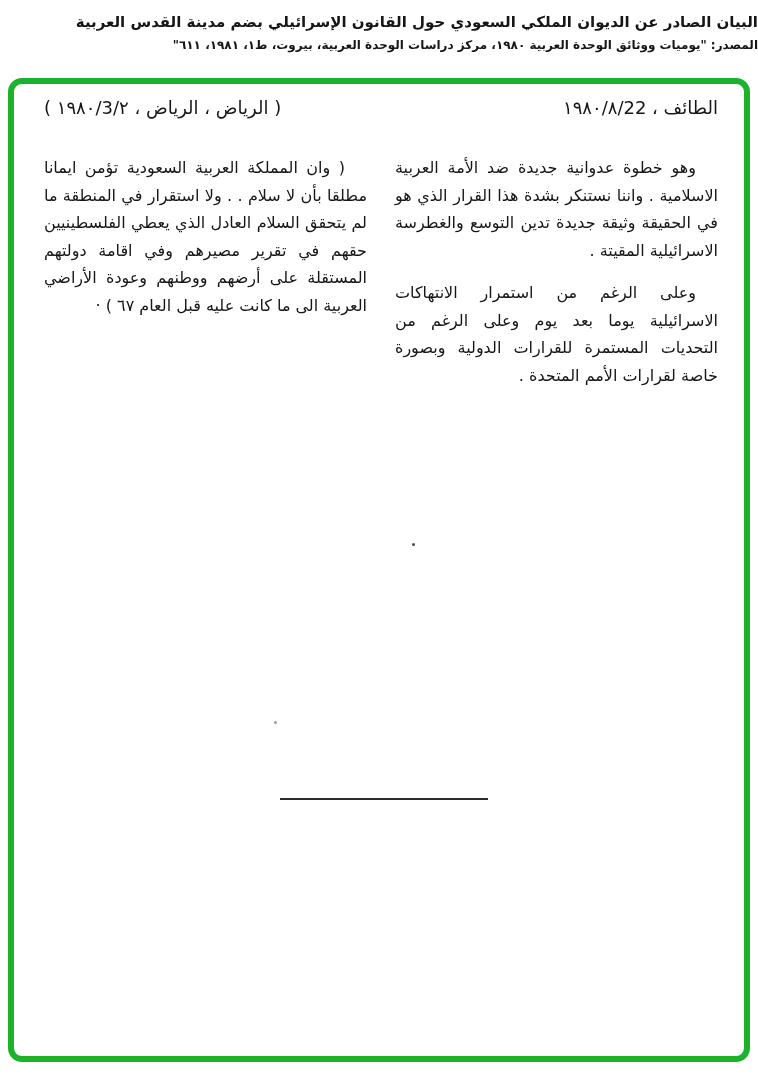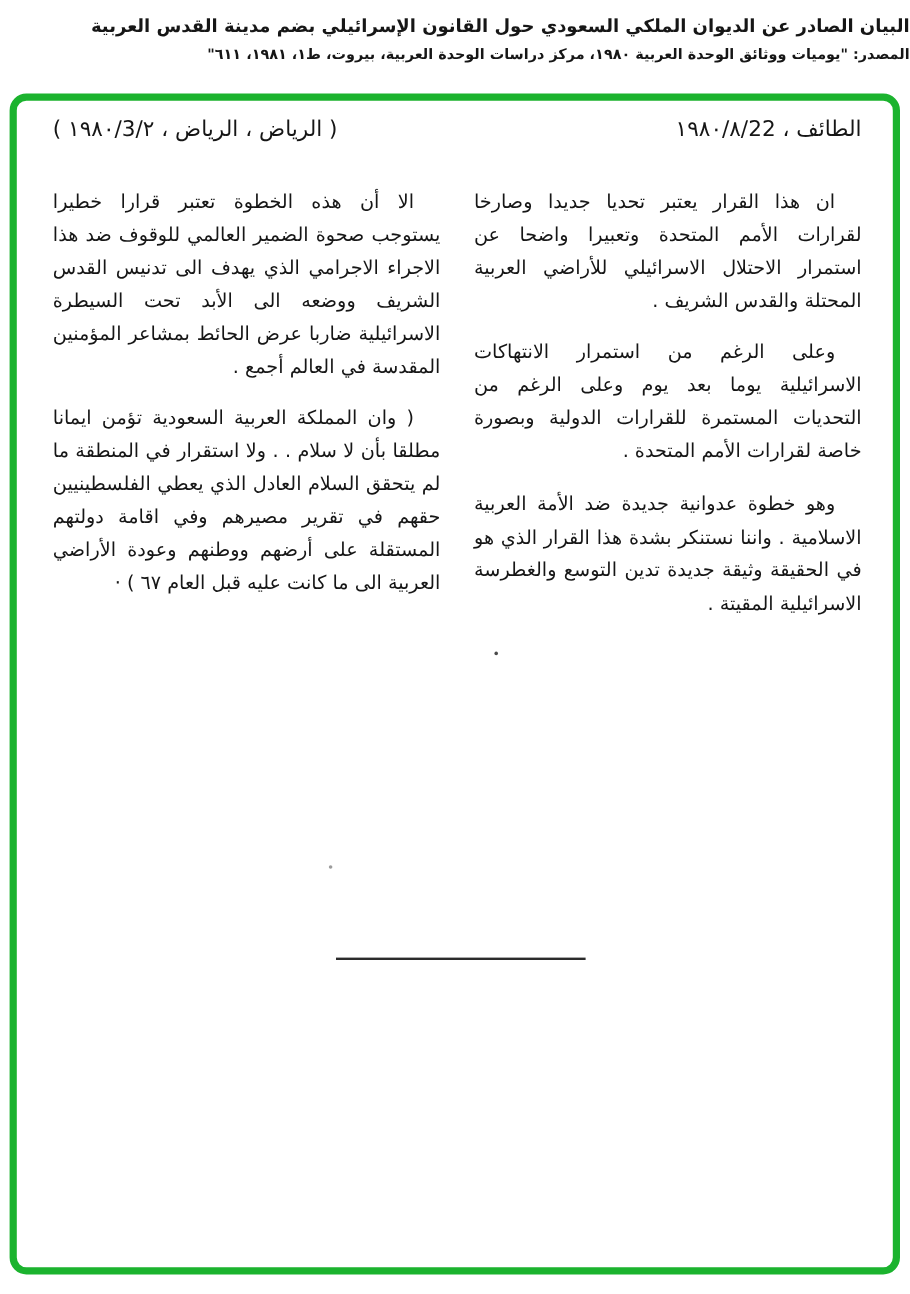--- a/index.html
+++ b/index.html
@@ -125,26 +125,24 @@
   <div class="doc-content">
 
 
     <div class="dateline">
       <span>الطائف ، ١٩٨٠/٨/22</span>
       <span>( الرياض ، الرياض ، ١٩٨٠/3/٢ )</span>
     </div>
 
     <div class="columns">
       <div class="col col-right">
-        <p>ان هذا القرار يعتبر تحديا جديدا وصارخا لقرارات الأمم المتحدة وتعبيرا واضحا عن استمرار الاحتلال الاسرائيلي للأراضي العربية المحتلة والقدس الشريف .</p>
+        <p>وهو خطوة عدوانية جديدة ضد الأمة العربية الاسلامية . واننا نستنكر بشدة هذا القرار الذي هو في الحقيقة وثيقة جديدة تدين التوسع والغطرسة الاسرائيلية المقيتة .</p>
         <p>وعلى الرغم من استمرار الانتهاكات الاسرائيلية يوما بعد يوم وعلى الرغم من التحديات المستمرة للقرارات الدولية وبصورة خاصة لقرارات الأمم المتحدة .</p>
-        <p>وهو خطوة عدوانية جديدة ضد الأمة العربية الاسلامية . واننا نستنكر بشدة هذا القرار الذي هو في الحقيقة وثيقة جديدة تدين التوسع والغطرسة الاسرائيلية المقيتة .</p>
       </div>
       <div class="col col-left">
-        <p>الا أن هذه الخطوة تعتبر قرارا خطيرا يستوجب صحوة الضمير العالمي للوقوف ضد هذا الاجراء الاجرامي الذي يهدف الى تدنيس القدس الشريف ووضعه الى الأبد تحت السيطرة الاسرائيلية ضاربا عرض الحائط بمشاعر المؤمنين المقدسة في العالم أجمع .</p>
         <p>( وان المملكة العربية السعودية تؤمن ايمانا مطلقا بأن لا سلام . . ولا استقرار في المنطقة ما لم يتحقق السلام العادل الذي يعطي الفلسطينيين حقهم في تقرير مصيرهم وفي اقامة دولتهم المستقلة على أرضهم ووطنهم وعودة الأراضي العربية الى ما كانت عليه قبل العام ٦٧ ) ·</p>
       </div>
     </div>
 
     <div class="speck speck-1"></div>
     <div class="speck speck-2"></div>
     <div class="divider"></div>
   </div>
 </div>
 

